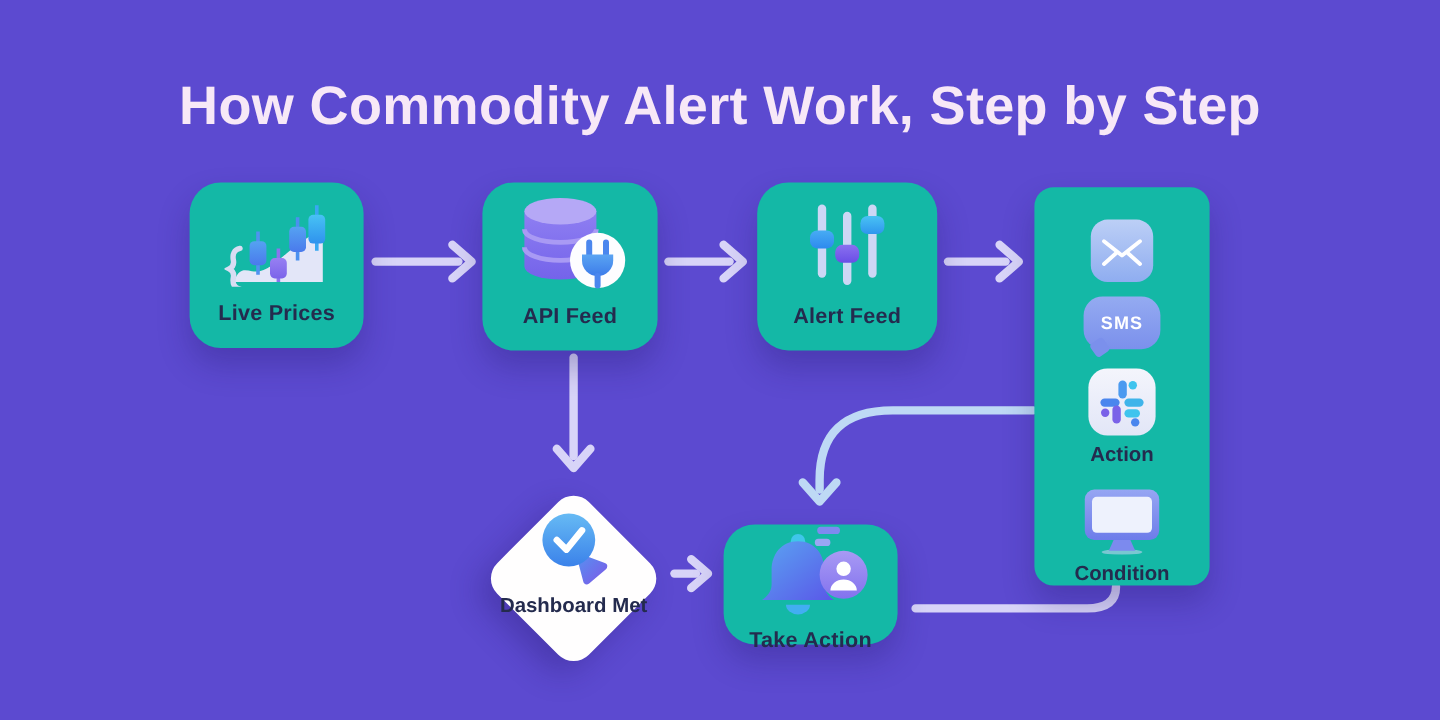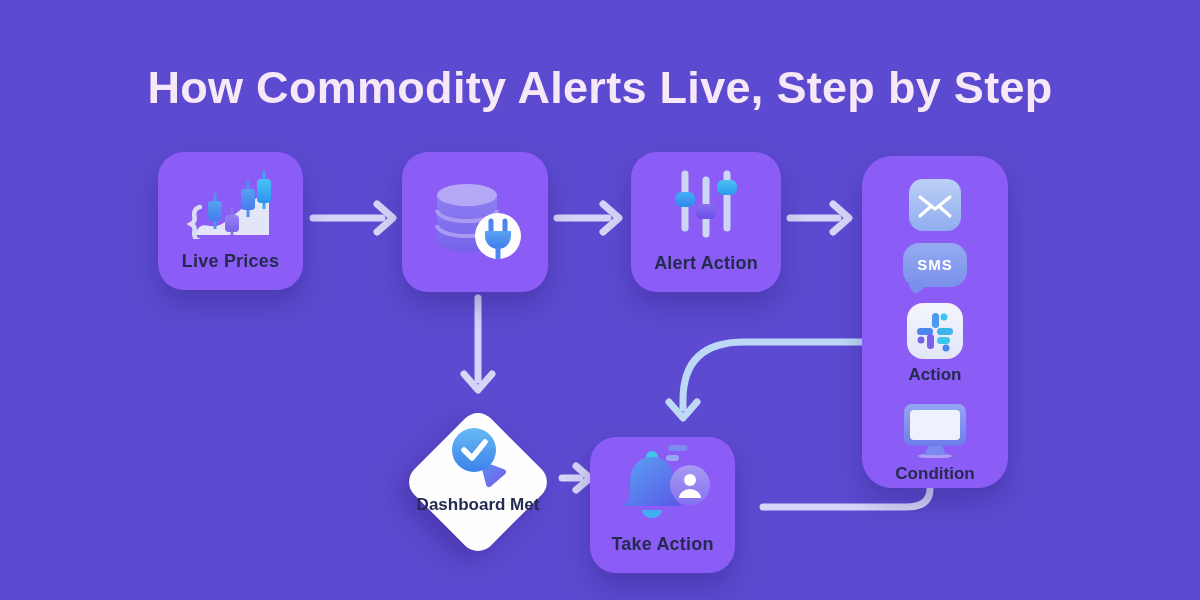--- a/index.html
+++ b/index.html
@@ -10,37 +10,37 @@
     font-family:"Liberation Sans", sans-serif;
   }
   .title {
     position:absolute; top:62px; left:0; width:100%;
     text-align:center; font-size:45px; font-weight:800;
     color:#f7e8f7; letter-spacing:.3px;
   }
   .arrows { position:absolute; left:0; top:0; width:1200px; height:600px; }
 
   .card {
-    position:absolute; background:#8b5cf6; border-radius:26px;
+    position:absolute; background:#14b8a6; border-radius:26px;
     box-shadow:0 14px 26px rgba(33,20,100,.28);
     display:flex; flex-direction:column; align-items:center;
   }
   .icon-wrap { flex:1; display:flex; align-items:center; justify-content:center; width:100%; }
   .node-label {
     font-size:18px; font-weight:700; color:#242b4e;
     padding-bottom:18px; letter-spacing:.2px; white-space:nowrap;
   }
   #card-live     { left:158px; top:152px; width:145px; height:138px; }
   #card-api      { left:402px; top:152px; width:146px; height:140px; }
   #card-rules    { left:631px; top:152px; width:150px; height:140px; }
-  #card-action   { left:590px; top:437px; width:145px; height:136px; }
+  #card-action   { left:603px; top:437px; width:145px; height:100px; }
 
   #card-channels {
-    left:862px; top:156px; width:146px; height:332px; border-radius:30px;
-    padding-top:18px; justify-content:center;
+    left:862px; top:156px; width:146px; height:332px; border-radius:16px;
+    padding-top:18px; justify-content:flex-end;
   }
   .chan-label { font-size:17px; font-weight:700; color:#242b4e; line-height:20px; }
   .email-box {
     width:52px; height:52px; border-radius:14px; margin-bottom:12px;
     background:linear-gradient(180deg,#bccff6,#8fadf0);
     display:flex; align-items:center; justify-content:center;
   }
   .sms-box {
     position:relative; width:64px; height:44px; border-radius:16px; margin-bottom:16px;
     background:linear-gradient(180deg,#94abf1,#7b90ec);
@@ -68,21 +68,21 @@
   .diamond-label {
     position:absolute; left:478px; top:495px; transform:translateX(-50%);
     font-size:17px; font-weight:700; color:#242b4e; white-space:nowrap;
   }
 </style>
 </head>
 <body>
 
 <div class="canvas">
 
-  <div class="title">How Commodity Alerts Live, Step by Step</div>
+  <div class="title">How Commodity Alert Work, Step by Step</div>
 
   <svg class="arrows" viewBox="0 0 1200 600">
     <g fill="none" stroke-linecap="round" stroke-linejoin="round">
       <g stroke="#d8d4f8" stroke-width="7">
         <g>
           <path d="M313 218 H382"></path>
             <path d="M377 204 L393 218 L377 232"></path>
         </g>
         <g>
           <path d="M557 218 H608"></path>
@@ -159,20 +159,21 @@
         <path d="M10 16 L10 62 A30 11 0 0 0 70 62 L70 16 Z" fill="url(#dbGrad)"></path>
         <path d="M10 31 A30 11 0 0 0 70 31" stroke="#a99af4" stroke-width="4" fill="none"></path>
         <path d="M10 46 A30 11 0 0 0 70 46" stroke="#a99af4" stroke-width="4" fill="none"></path>
         <ellipse cx="40" cy="16" rx="30" ry="11" fill="#b5a8f6"></ellipse>
         <circle cx="71" cy="57" r="23" fill="#fdfdff"></circle>
         <path d="M64 42 V52 M78 42 V52" stroke="#4a86ee" stroke-width="5" stroke-linecap="round"></path>
         <path d="M58 52 H84 V57 A13 13 0 0 1 58 57 Z" fill="url(#plugGrad)"></path>
         <path d="M71 70 V78" stroke="#4a86ee" stroke-width="5" stroke-linecap="round"></path>
       </svg>
     </div>
+    <div class="node-label">API Feed</div>
   </div>
 
   <div class="card" id="card-rules">
     <div class="icon-wrap">
       <svg width="86" height="78" viewBox="0 0 86 78">
         <defs>
           <linearGradient id="hBlue" x1="0" y1="0" x2="0" y2="1">
             <stop offset="0" stop-color="#47acf4"></stop>
               <stop offset="1" stop-color="#2e8aee"></stop>
           </linearGradient>
@@ -186,21 +187,21 @@
           </linearGradient>
         </defs>
         <line x1="22" y1="10" x2="22" y2="64" stroke="#cdd7f5" stroke-width="7" stroke-linecap="round"></line>
         <line x1="43" y1="16" x2="43" y2="70" stroke="#cdd7f5" stroke-width="7" stroke-linecap="round"></line>
         <line x1="64" y1="10" x2="64" y2="64" stroke="#cdd7f5" stroke-width="7" stroke-linecap="round"></line>
         <rect x="12" y="28" width="20" height="15" rx="6" fill="url(#hBlue)"></rect>
         <rect x="33" y="40" width="20" height="15" rx="6" fill="url(#hPurp)"></rect>
         <rect x="54" y="16" width="20" height="15" rx="6" fill="url(#hCyan)"></rect>
       </svg>
     </div>
-    <div class="node-label">Alert Action</div>
+    <div class="node-label">Alert Feed</div>
   </div>
 
   <div class="card" id="card-channels">
     <div class="email-box">
       <svg width="38" height="30" viewBox="0 0 38 30">
         <g stroke="#ffffff" stroke-width="3.2" fill="none" stroke-linecap="round" stroke-linejoin="round">
           <path d="M4 7 L19 19 L34 7"></path>
           <path d="M4 26 L14 17"></path>
           <path d="M34 26 L24 17"></path>
         </g>

